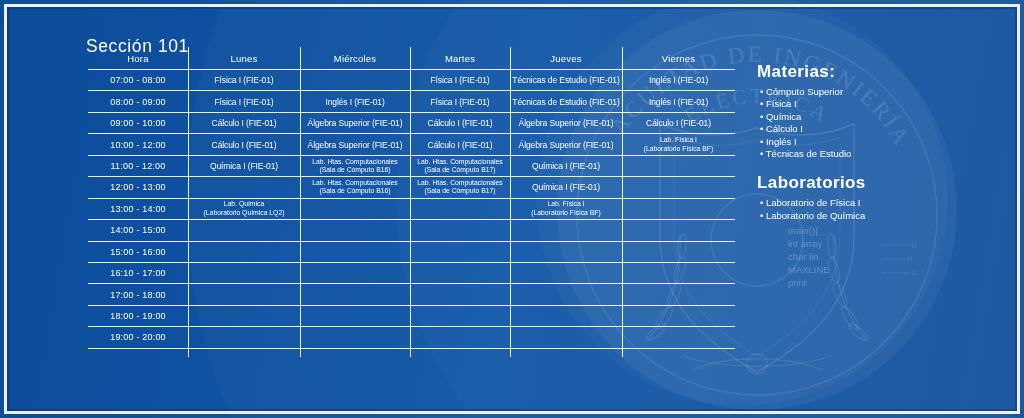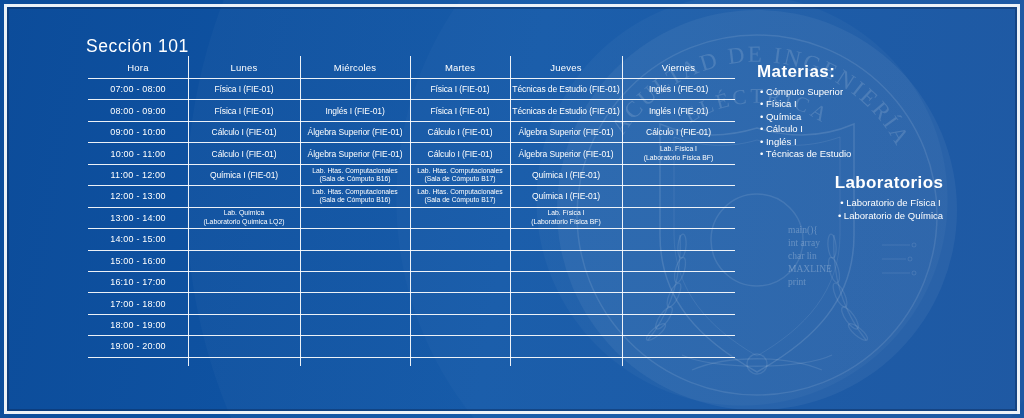--- a/index.html
+++ b/index.html
@@ -17,45 +17,45 @@
   }
   .frame{
     position:absolute;left:4px;top:4px;right:4px;bottom:4px;
     border:3px solid rgba(255,255,255,.92);
     box-shadow:inset 0 0 0 2px rgba(10,42,92,.45);
     pointer-events:none;z-index:5;
   }
   .title{position:absolute;left:86px;top:24px;font-size:17.5px;letter-spacing:.6px;font-weight:400;z-index:2;}
 
   .schedule{
-    position:absolute;left:88px;top:56px;width:647px;z-index:2;
+    position:absolute;left:88px;top:47px;width:647px;z-index:2;
     display:grid;
     grid-template-columns:100px 112px 110px 100px 112px 113px;
     grid-template-rows:23px repeat(13,21.45px);
   }
   .schedule>div{
     display:flex;align-items:center;justify-content:center;text-align:center;
     border-bottom:1px solid rgba(255,255,255,.92);white-space:pre-line;overflow:hidden;
   }
   .hc{font-size:9.5px;letter-spacing:.2px;}
   .tc{font-size:9px;letter-spacing:.2px;}
   .cc{font-size:8.5px;letter-spacing:-.1px;}
   .cc.two{font-size:6.8px;line-height:8.4px;letter-spacing:0;}
   .vl{position:absolute;top:0;width:1px;height:310px;background:rgba(255,255,255,.92);}
 
   .panel{position:absolute;left:757px;top:62px;width:264px;z-index:2;}
   .panel h2{margin:0;font-size:17px;font-weight:700;letter-spacing:.4px;}
   .panel ul{list-style:none;margin:4px 0 0 0;padding:0 0 0 3px;}
   .panel li{font-size:9.5px;line-height:12.4px;}
   .panel li::before{content:"• ";}
-  .section+.section{margin-top:13px;text-align:center;}
+  .section+.section{margin-top:13px;}
 
   .code-wm{
     position:absolute;left:788px;top:224px;margin:0;z-index:1;
-    font-family:Liberation Serif, serif;font-size:9.5px;line-height:13px;
+    font-family:Liberation Sans, sans-serif;font-size:9.5px;line-height:13px;
     color:rgba(255,255,255,.26);
   }
   svg.emblem{position:absolute;left:552px;top:10px;z-index:0;}
   .arct{font-family:"Liberation Serif",serif;fill:rgba(255,255,255,.14);}
 </style>
 </head>
 <body>
 
 <div class="canvas">
 
@@ -132,21 +132,21 @@
       <div class="cc">Inglés I (FIE-01)</div>
       <div class="cc">Física I (FIE-01)</div>
       <div class="cc">Técnicas de Estudio (FIE-01)</div>
       <div class="cc">Inglés I (FIE-01)</div>
       <div class="tc">09:00 - 10:00</div>
       <div class="cc">Cálculo I (FIE-01)</div>
       <div class="cc">Álgebra Superior (FIE-01)</div>
       <div class="cc">Cálculo I (FIE-01)</div>
       <div class="cc">Álgebra Superior (FIE-01)</div>
       <div class="cc">Cálculo I (FIE-01)</div>
-      <div class="tc">10:00 - 11:00</div>
+      <div class="tc">10:00 - 12:00</div>
       <div class="cc">Cálculo I (FIE-01)</div>
       <div class="cc">Álgebra Superior (FIE-01)</div>
       <div class="cc">Cálculo I (FIE-01)</div>
       <div class="cc">Álgebra Superior (FIE-01)</div>
       <div class="cc two">Lab. Física I
 (Laboratorio Física BF)</div>
       <div class="tc">11:00 - 12:00</div>
       <div class="cc">Química I (FIE-01)</div>
       <div class="cc two">Lab. Htas. Computacionales
 (Sala de Cómputo B16)</div>

